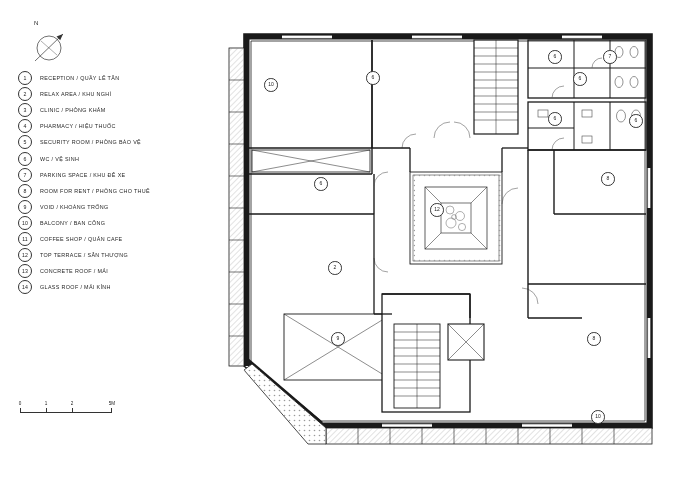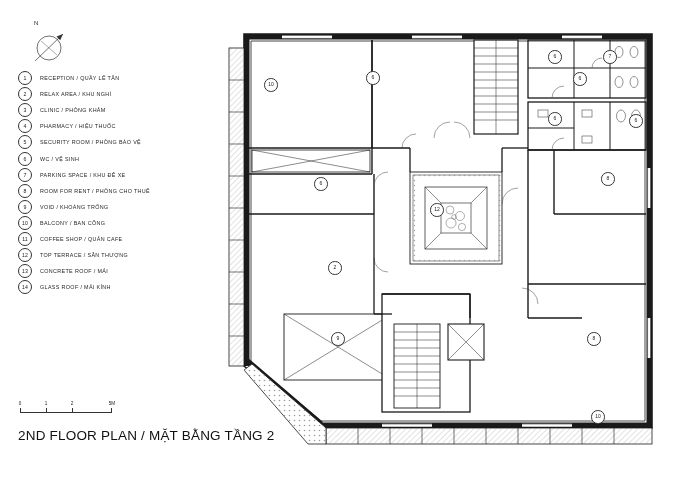--- a/index.html
+++ b/index.html
@@ -219,21 +219,20 @@
       <div class="tick" style="left:26px"></div>
       <div class="tick" style="left:52px"></div>
       <div class="tick" style="left:91px"></div>
       <span class="lab" style="left:0px">0</span>
       <span class="lab" style="left:26px">1</span>
       <span class="lab" style="left:52px">2</span>
       <span class="lab" style="left:92px">5M</span>
     </div>
   </div>
 
-  <div class="sheet-title">2ND FLOOR PLAN / MẶT BẰNG TẦNG 2</div>
 
   <div class="plan">
     <svg width="452" height="442" viewBox="0 0 452 442">
       <defs>
         <pattern id="hatch45" width="4" height="4" patternTransform="rotate(45)" patternUnits="userSpaceOnUse">
           <line x1="0" y1="0" x2="0" y2="4" stroke="#8d8d8d" stroke-width="0.5"></line>
         </pattern>
         <pattern id="hatchdense" width="2.4" height="2.4" patternTransform="rotate(45)" patternUnits="userSpaceOnUse">
           <line x1="0" y1="0" x2="0" y2="2.4" stroke="#777" stroke-width="0.45"></line>
         </pattern>

